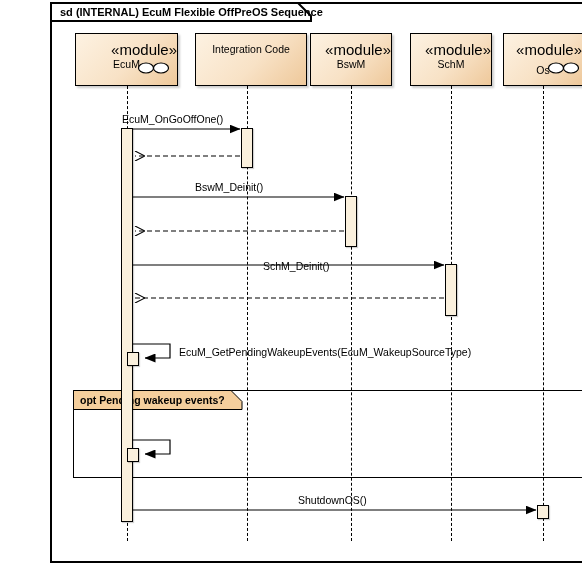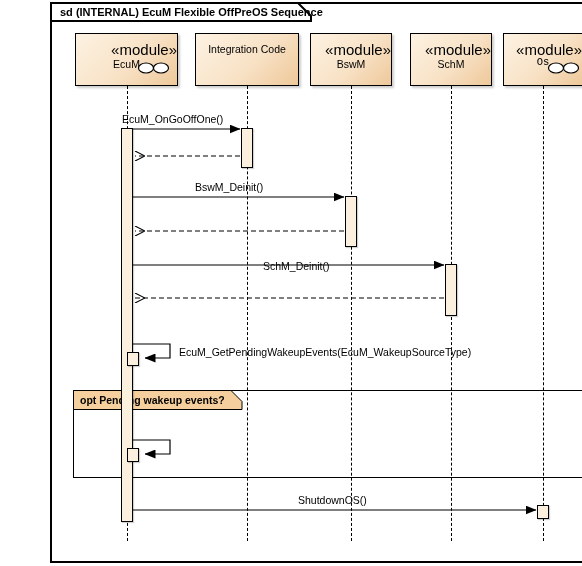--- a/index.html
+++ b/index.html
@@ -43,21 +43,21 @@
       <div class="lh-stereo">«module»</div>
       <div class="lh-name">EcuM</div>
       <svg class="lh-ball" style="left:60px;top:26px;" width="36" height="16" viewBox="0 0 36 16">
         <line x1="10" y1="8" x2="25" y2="8" stroke="#000" stroke-width="1.2"></line>
         <ellipse cx="10" cy="8" rx="7.5" ry="5" fill="#ffffff" stroke="#000" stroke-width="1.2"></ellipse>
         <ellipse cx="25" cy="8" rx="7.5" ry="5" fill="#ffffff" stroke="#000" stroke-width="1.2"></ellipse>
       </svg>
     </div>
   </div>
 
-  <div class="lifeline-head" style="left:147px;top:33px;width:104px;height:53px;">
+  <div class="lifeline-head" style="left:147px;top:33px;width:112px;height:53px;">
     <div class="lh-inner">
       <div class="lh-name" style="top:9px;">Integration Code</div>
     </div>
   </div>
 
   <div class="lifeline-head" style="left:262px;top:33px;width:82px;height:53px;">
     <div class="lh-inner">
       <div class="lh-stereo">«module»</div>
       <div class="lh-name">BswM</div>
     </div>
@@ -66,21 +66,21 @@
   <div class="lifeline-head" style="left:362px;top:33px;width:82px;height:53px;">
     <div class="lh-inner">
       <div class="lh-stereo">«module»</div>
       <div class="lh-name">SchM</div>
     </div>
   </div>
 
   <div class="lifeline-head" style="left:455px;top:33px;width:80px;height:53px;">
     <div class="lh-inner">
       <div class="lh-stereo">«module»</div>
-      <div class="lh-name" style="top:22px;font-family:Liberation Mono, monospace;">Os</div>
+      <div class="lh-name" style="top:30px;">Os</div>
       <svg class="lh-ball" style="left:42px;top:26px;" width="36" height="16" viewBox="0 0 36 16">
         <line x1="10" y1="8" x2="25" y2="8" stroke="#000" stroke-width="1.2"></line>
         <ellipse cx="10" cy="8" rx="7.5" ry="5" fill="#ffffff" stroke="#000" stroke-width="1.2"></ellipse>
         <ellipse cx="25" cy="8" rx="7.5" ry="5" fill="#ffffff" stroke="#000" stroke-width="1.2"></ellipse>
       </svg>
     </div>
   </div>
 
   <div class="lifeline" style="left:79px;top:86px;height:455px;"></div>
   <div class="lifeline" style="left:199px;top:86px;height:455px;"></div>

